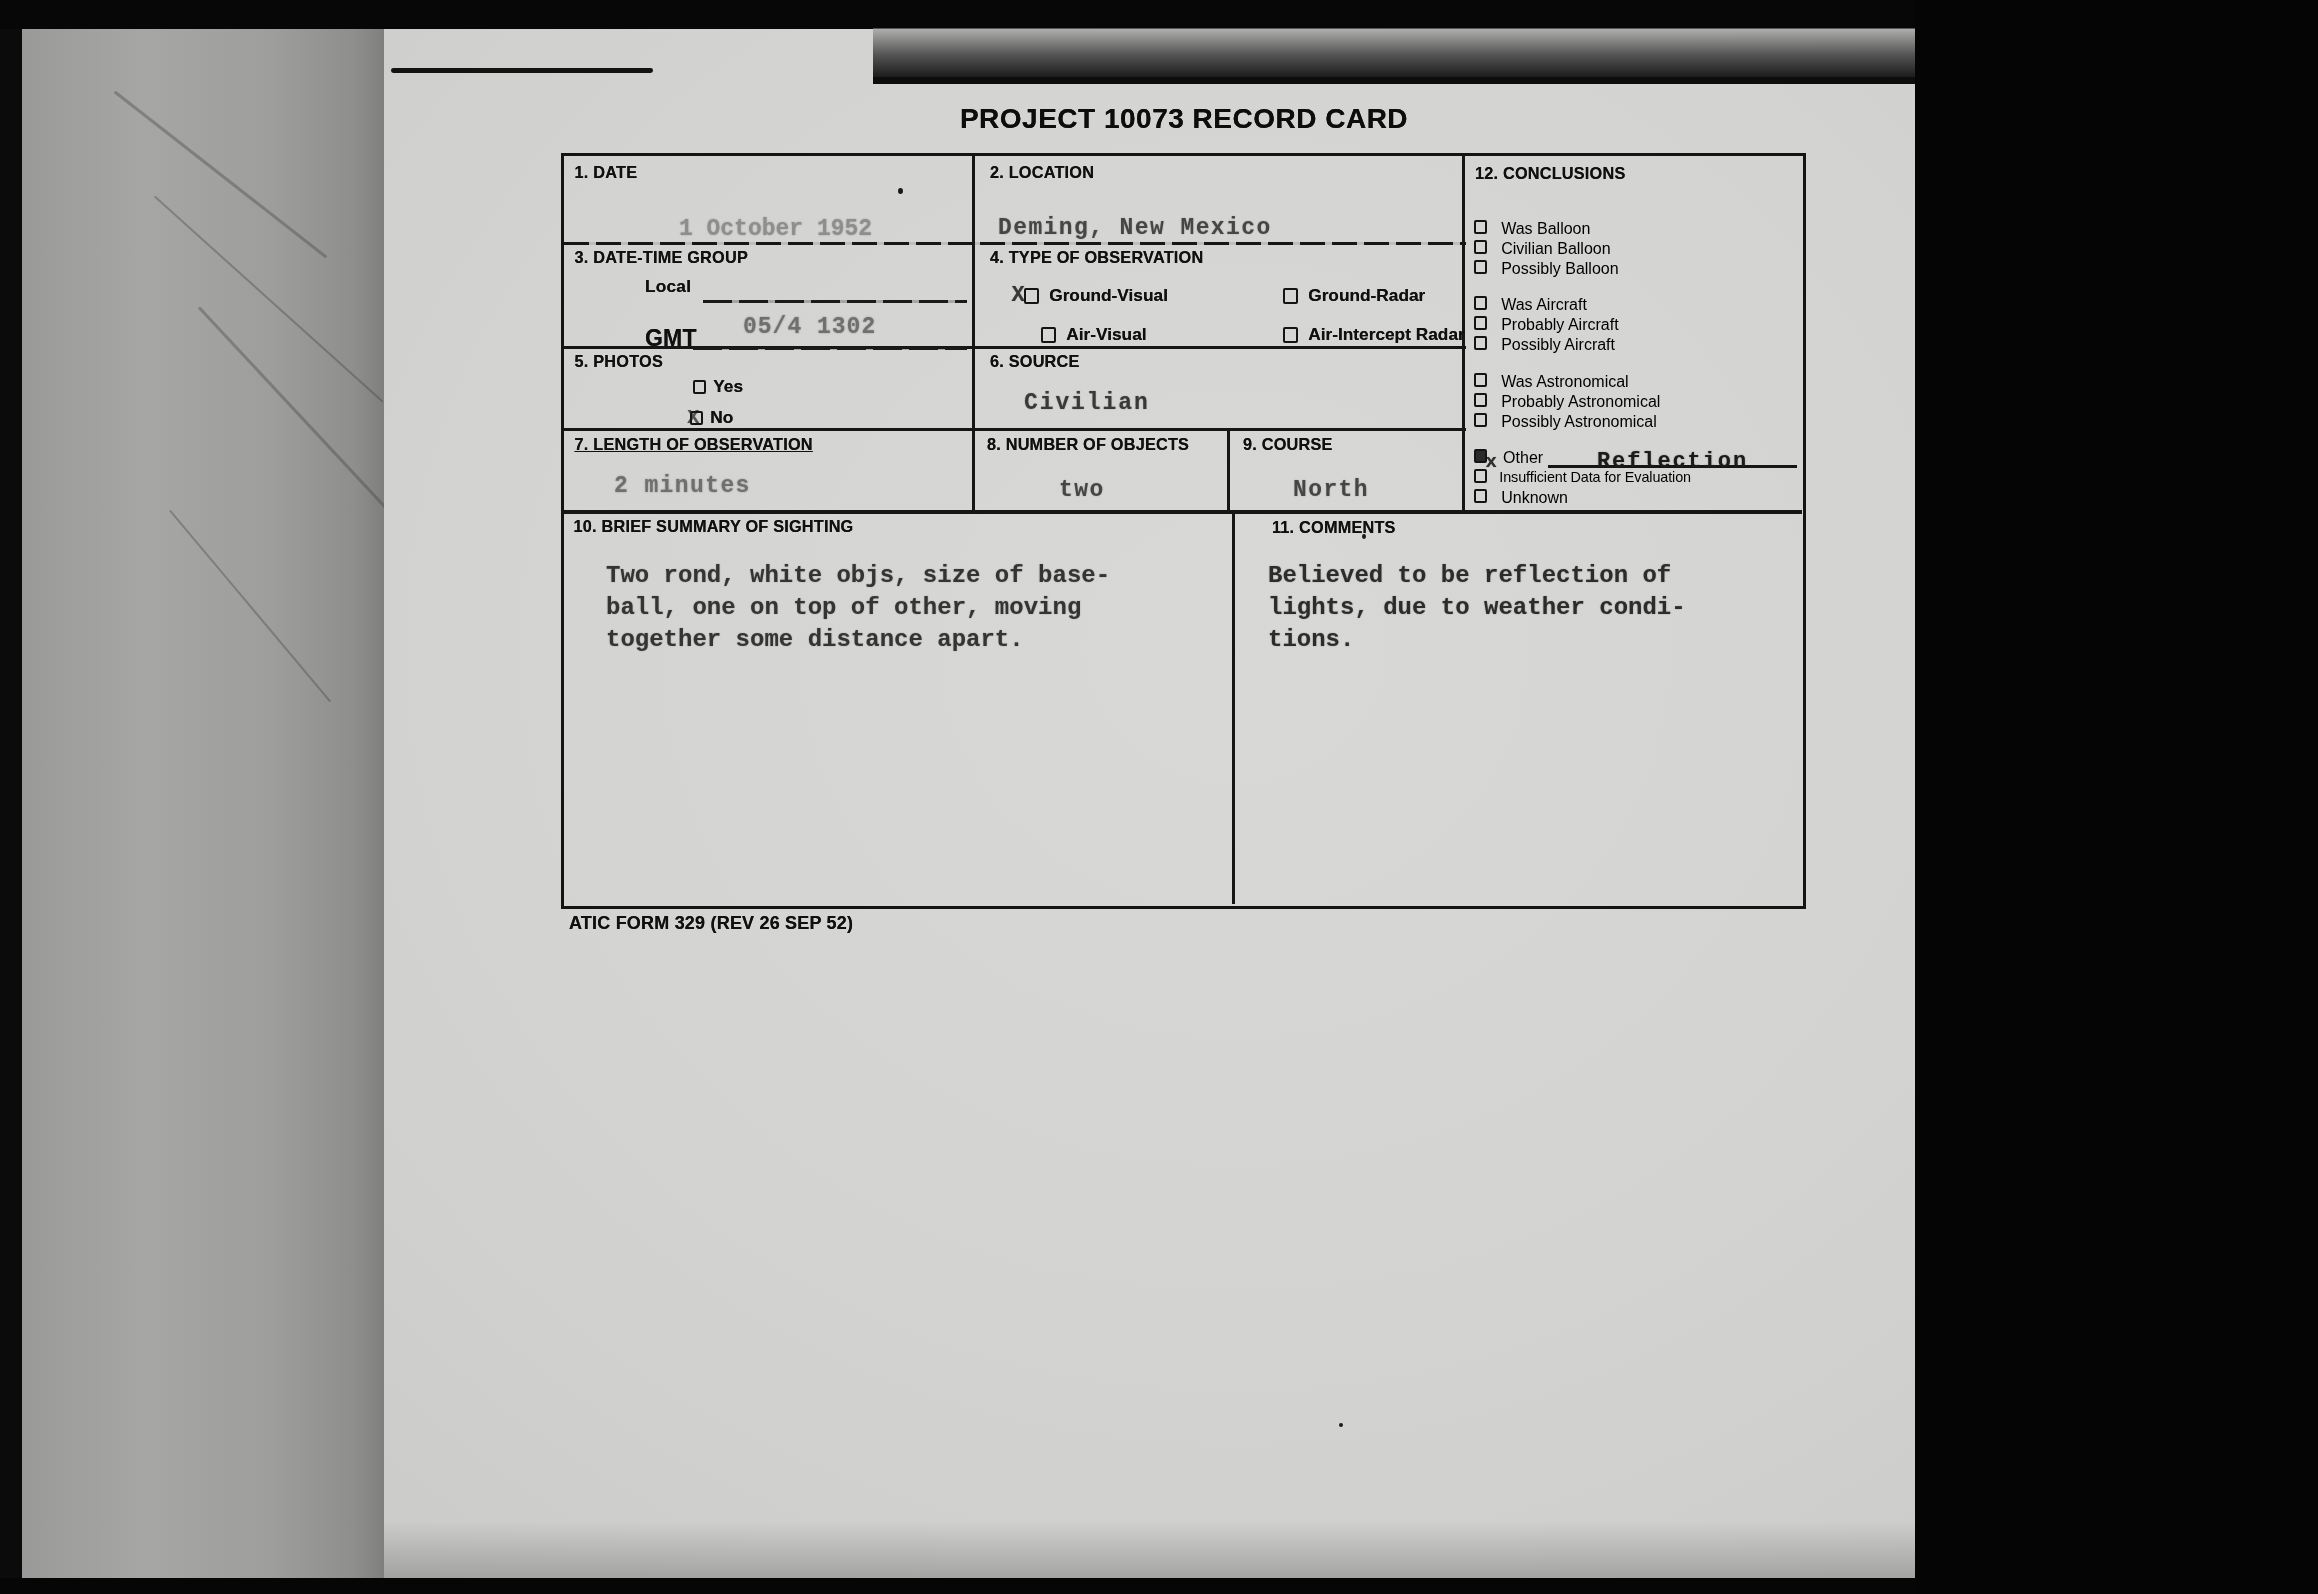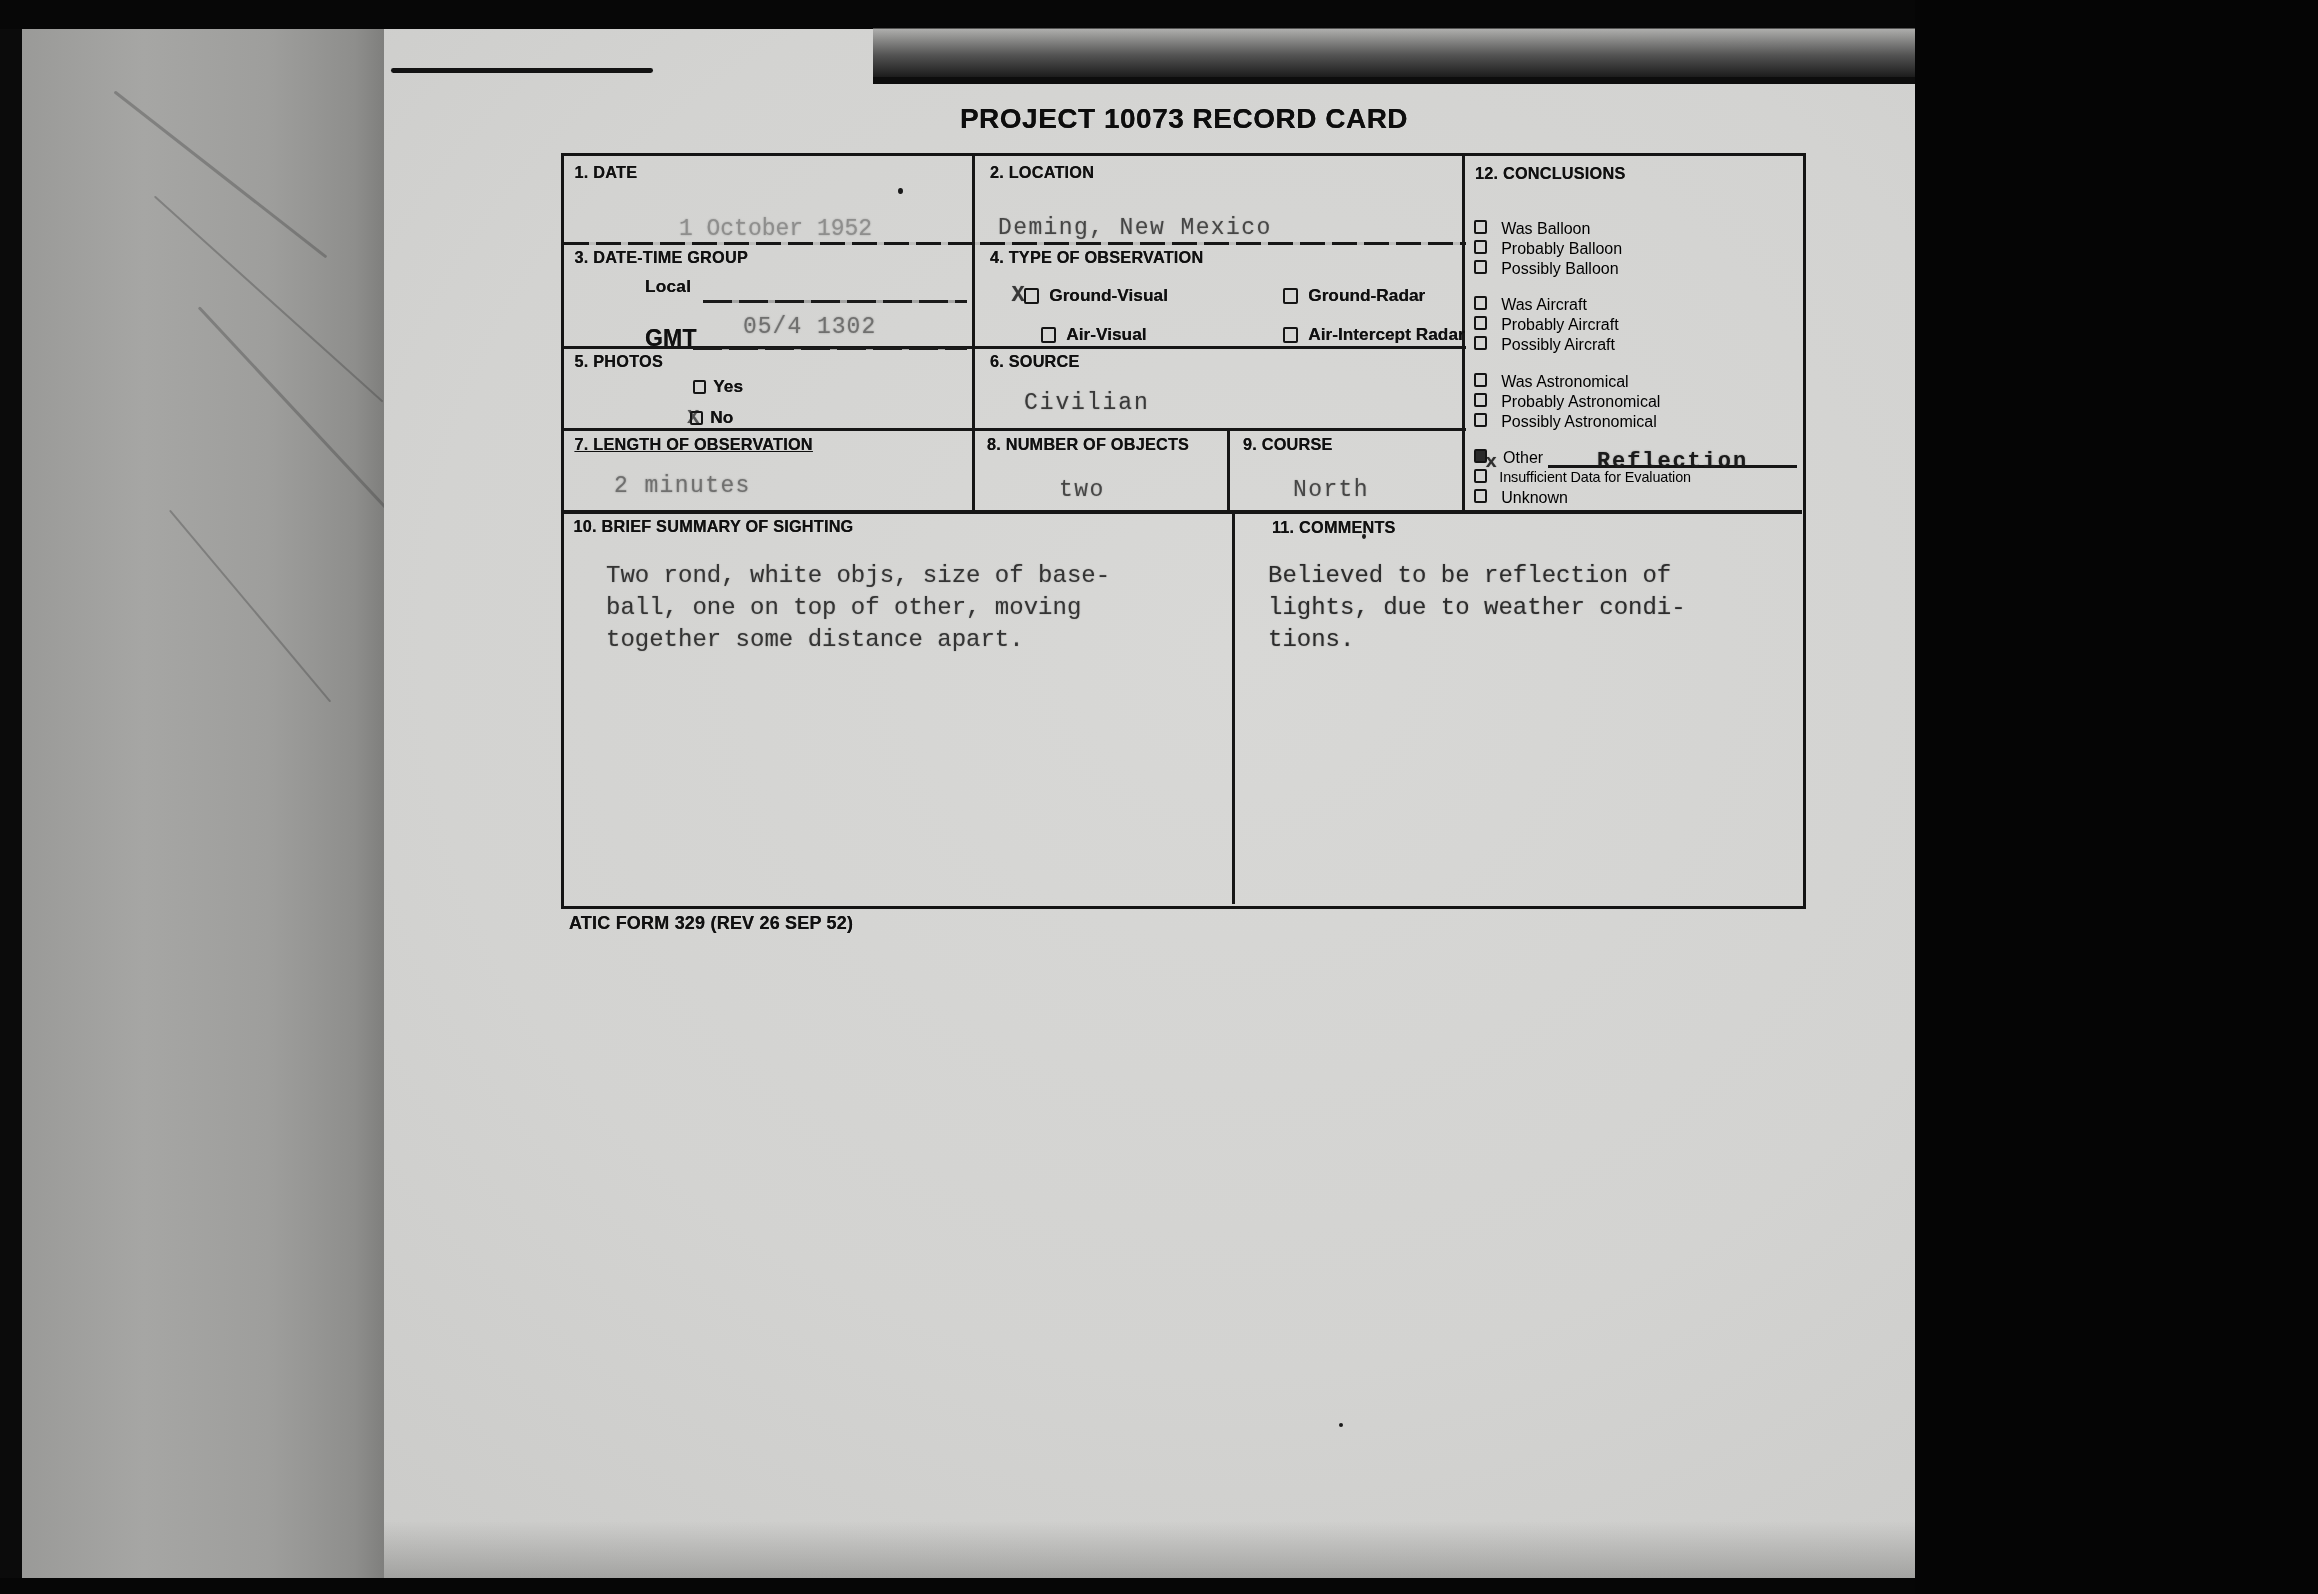--- a/index.html
+++ b/index.html
@@ -32,21 +32,21 @@
   .flabel{position:absolute;font-weight:bold;color:#101010;font-size:16.3px;letter-spacing:0.2px;
           text-shadow:0 0 0.5px rgba(10,10,10,.8);white-space:nowrap;}
   .title{position:absolute;left:1184px;top:103px;transform:translateX(-50%);
          font-weight:bold;font-size:28px;color:#0d0d0d;letter-spacing:0.5px;white-space:nowrap;
          text-shadow:0 0 0.5px rgba(10,10,10,.9);}
   .footer{position:absolute;left:569px;top:913px;font-weight:bold;font-size:18px;color:#101010;
           letter-spacing:0.2px;text-shadow:0 0 0.5px rgba(10,10,10,.8);}
 
   
   .type{position:absolute;font-family:"Liberation Mono","DejaVu Sans Mono",monospace;
-        font-weight:normal;color:#1e1e1e;white-space:nowrap;
+        font-weight:bold;color:#1e1e1e;white-space:nowrap;
         text-shadow:0 0 1.4px rgba(30,30,30,.45);}
   .t48{font-size:23px;} .t50{font-size:24px;line-height:32px;}
   .fade35{opacity:.38;text-shadow:0 0 1.9px rgba(30,30,30,.8);}
   .fade55{opacity:.55;text-shadow:0 0 1.9px rgba(30,30,30,.7);}
   .fade75{opacity:.78;}
   .multiline{white-space:pre-line;}
 
   
   .opt{position:absolute;display:flex;align-items:center;}
   .cb{position:relative;display:inline-block;width:10.6px;height:12px;border:2.4px solid #141414;
@@ -181,21 +181,21 @@
 tions.</div>
 
     <div class="flabel" style="left:911px;top:7.7px;">12. CONCLUSIONS</div>
     <div class="concl-list">
       <div class="concl-row">
         <span class="cb"></span>
         <span class="olabel">Was Balloon</span>
       </div>
       <div class="concl-row">
         <span class="cb"></span>
-        <span class="olabel">Probably Balloon</span>
+        <span class="olabel">Civilian Balloon</span>
       </div>
       <div class="concl-row">
         <span class="cb"></span>
         <span class="olabel">Possibly Balloon</span>
       </div>
       <div class="concl-row gap-before">
         <span class="cb"></span>
         <span class="olabel">Was Aircraft</span>
       </div>
       <div class="concl-row">

